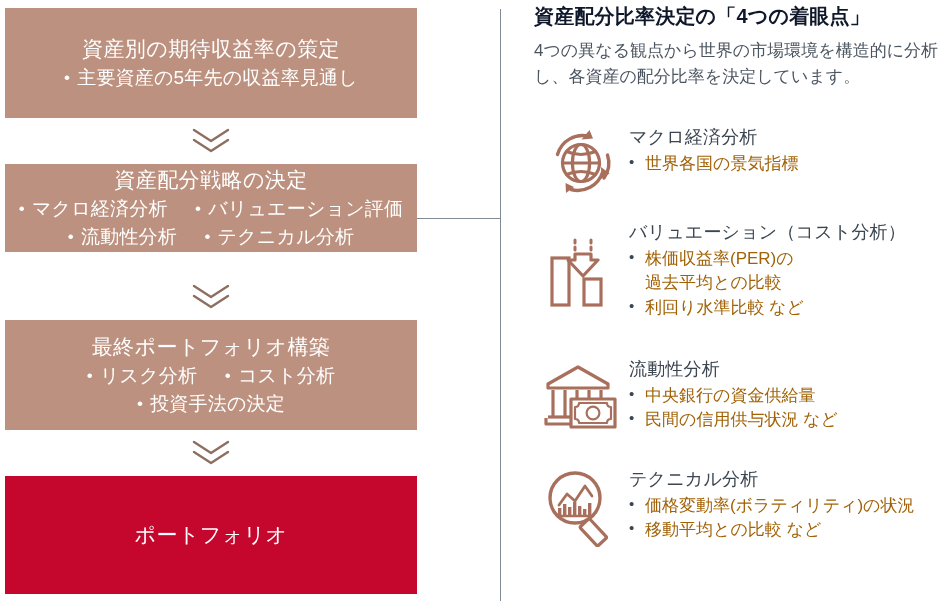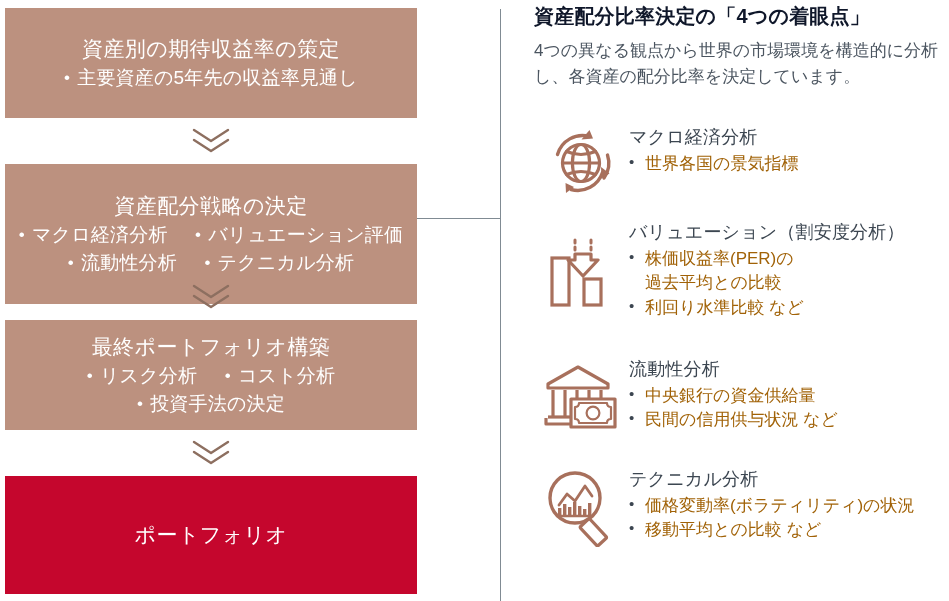--- a/index.html
+++ b/index.html
@@ -45,21 +45,21 @@
     content:"\2022";
     display:inline-block;
     margin-right:7px;
     font-size:17px;
     vertical-align:1px;
   }
   .gap-item{display:inline-block;margin-left:22px;}
 
   
   #box1{top:8px;height:110px;}
-  #box2{top:164px;height:140px;}
+  #box2{top:164px;height:88px;}
   #box3{top:320px;height:110px;}
   #box4{top:476px;height:118px;}
 
   
   .chev{
     position:absolute;left:0;width:412px;
     display:flex;align-items:center;justify-content:center;
     height:46px;
   }
   #chev1{top:118px;}
@@ -272,21 +272,21 @@
             <rect x="8" y="24" width="17" height="47" fill="none" stroke="#a8705c" stroke-width="3.2"></rect>
             <rect x="40" y="45" width="17" height="26" fill="none" stroke="#a8705c" stroke-width="3.2"></rect>
             <g fill="none" stroke="#a8705c" stroke-width="3" stroke-linecap="round" stroke-dasharray="3 4">
               <line x1="31" y1="6" x2="31" y2="20"></line>
               <line x1="47" y1="6" x2="47" y2="20"></line>
             </g>
             <path d="M31 20 L31 26 L24 26 L39 42 L54 26 L47 26 L47 20 Z" fill="none" stroke="#a8705c" stroke-width="3.2" stroke-linejoin="round"></path>
           </svg>
         </div>
         <div class="item-body">
-          <div class="item-head">バリュエーション（割安度分析）</div>
+          <div class="item-head">バリュエーション（コスト分析）</div>
           <ul class="item-list">
             <li class="dot">株価収益率(PER)の</li>
             <li class="cont">過去平均との比較</li>
             <li class="dot">利回り水準比較 など</li>
           </ul>
         </div>
       </div>
 
       <div class="item" id="item-2">
         <div class="item-icon">

